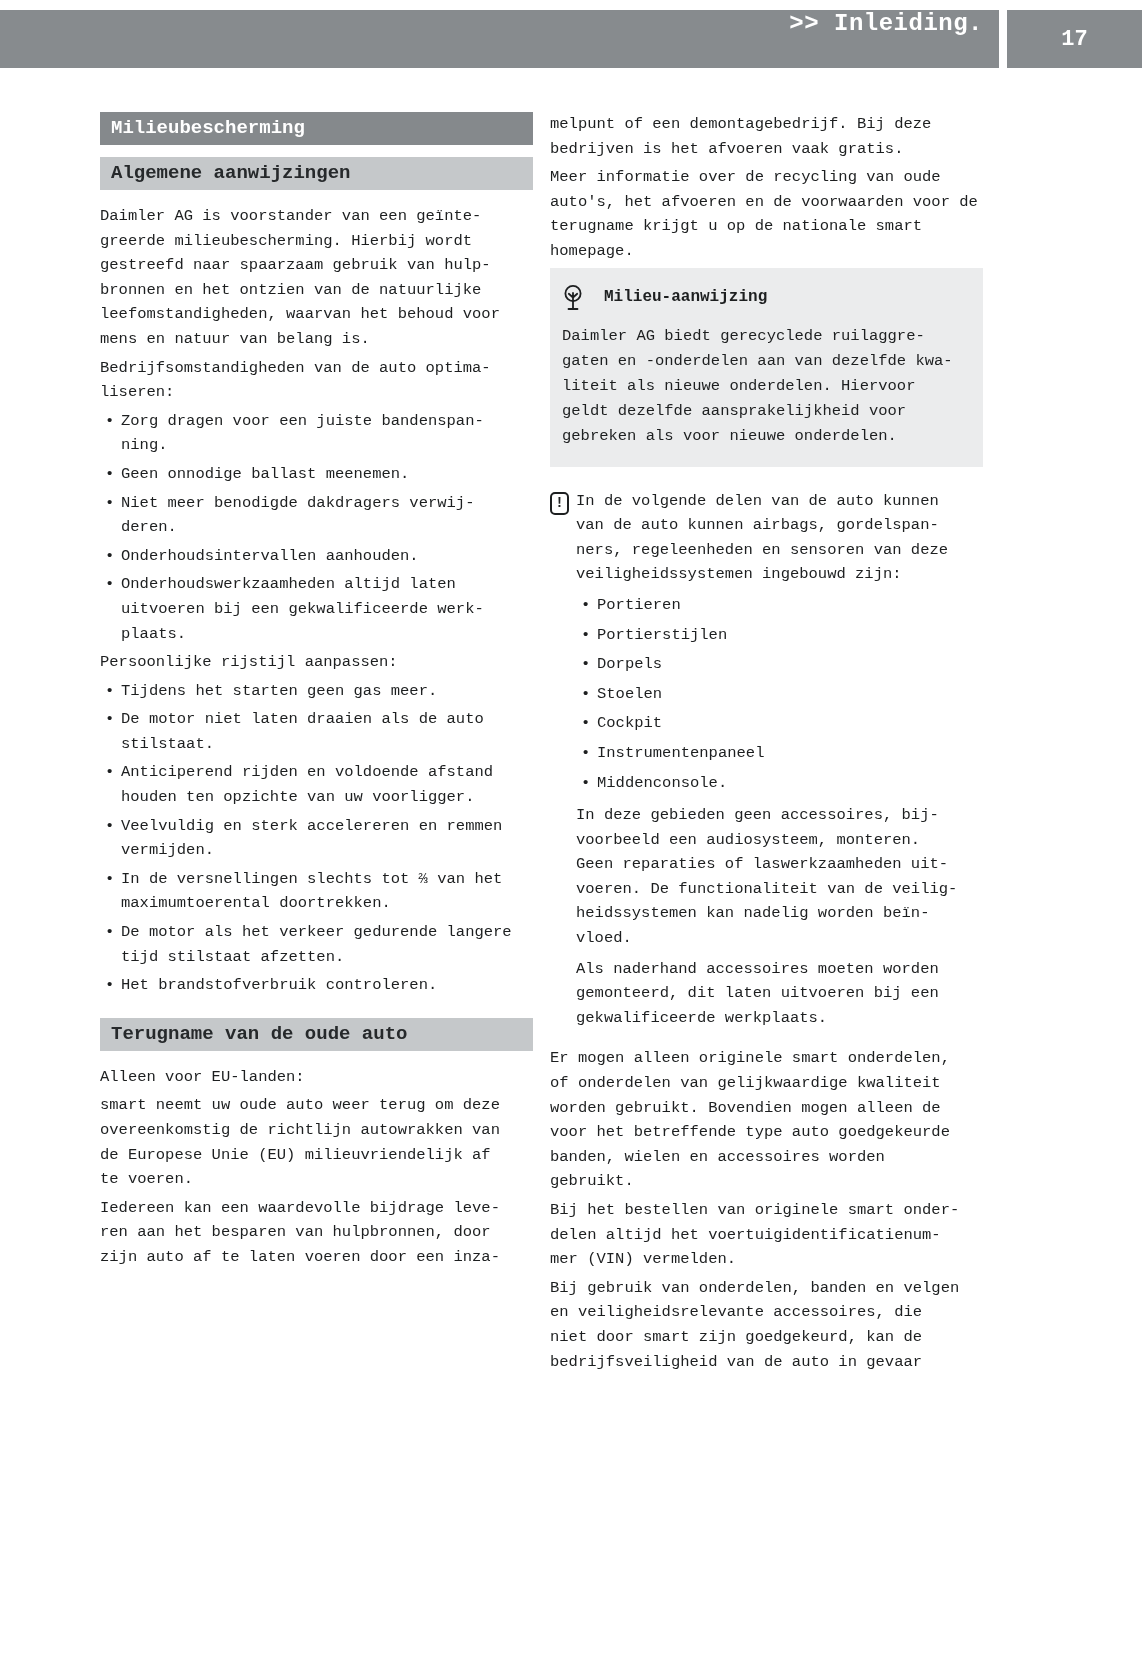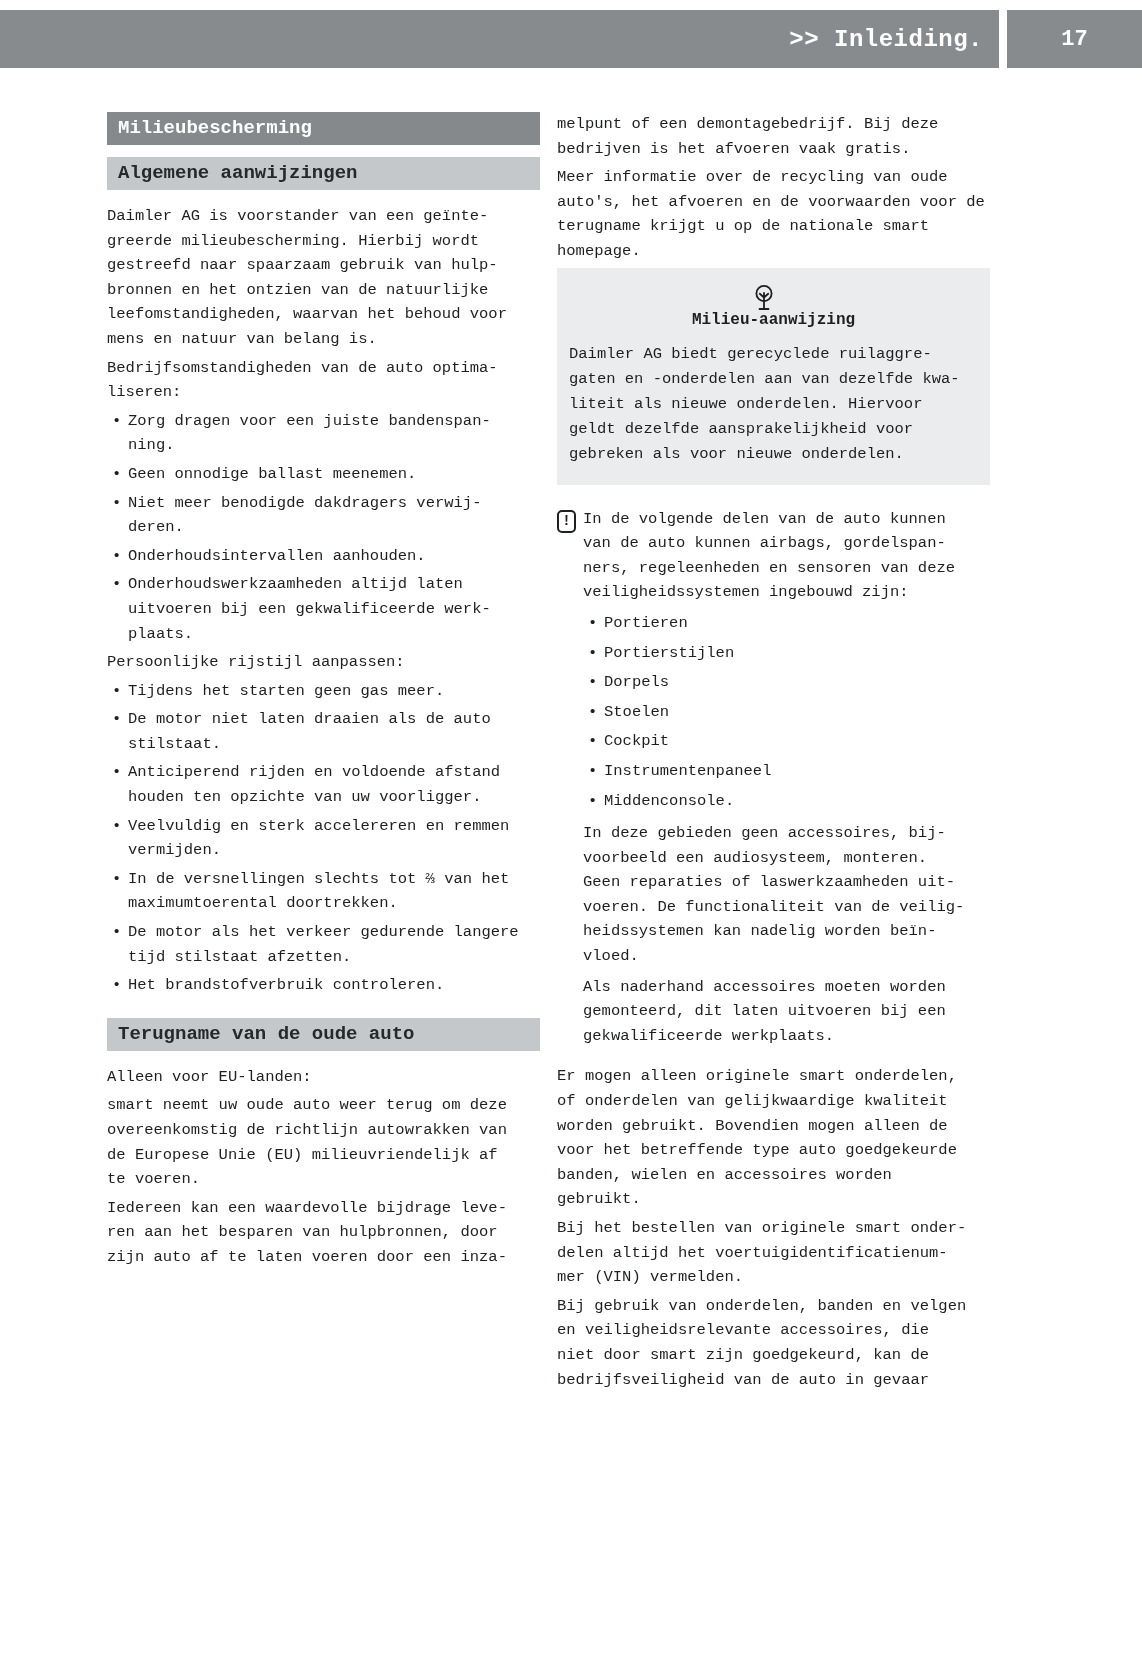--- a/index.html
+++ b/index.html
@@ -9,34 +9,34 @@
     background:#ffffff;
     font-family:"Liberation Mono","DejaVu Sans Mono",monospace;
     color:#1d1f20;
     overflow:hidden;
   }
   
   .header-main {
     position:absolute; top:10px; left:0;
     width:999px; height:58px;
     background:#878b8e;
-    display:flex; align-items:center; justify-content:flex-end;
+    display:flex; justify-content:flex-end;
     padding-right:16px; box-sizing:border-box;
   }
   .header-title { color:#ffffff; font-weight:bold; font-size:24px; letter-spacing:.5px; }
   .header-page {
     position:absolute; top:10px; left:1007px;
     width:135px; height:58px;
     background:#878b8e;
     display:flex; align-items:center; justify-content:center;
     color:#ffffff; font-weight:bold; font-size:22px;
   }
   
   .content {
-    position:absolute; top:112px; left:107px;
+    position:absolute; top:112px; left:100px;
     width:897px;
     display:flex; gap:17px;
   }
   .col { width:433px; box-sizing:border-box; }
   
   .bar {
     font-weight:bold; font-size:19px; line-height:23px;
     padding:5px 11px; box-sizing:border-box;
   }
   .bar-dark  { background:#85898c; color:#ffffff; margin-bottom:12px; }
@@ -53,21 +53,21 @@
   .bullet-row { display:flex; margin-bottom:4px; font-size:15.5px; line-height:24.6px; }
   .bullet-dot { flex:none; width:21px; padding-left:5px; box-sizing:border-box; }
   .bullet-text { flex:1; white-space:pre-line; }
   
   .note-box {
     background:#ebeced;
     padding:16px 12px 18px 12px;
     margin:0 0 22px 0;
     box-sizing:border-box;
   }
-  .note-head { display:flex; align-items:center; margin-bottom:13px;flex-direction:column; }
+  .note-head { display:flex; align-items:center; margin-bottom:13px; }
   .note-icon { flex:none; width:22px; height:27px; margin-right:20px; }
   .note-title { font-weight:bold; font-size:16px; }
   .note-body { font-size:15.5px; line-height:25px; white-space:pre-line; }
   
   .warning { display:flex; margin:0 0 10px 0; }
   .warn-icon-wrap { flex:none; width:26px; }
   .warn-icon {
     width:15px; height:19px;
     border:2.5px solid #1d1f20; border-radius:5px;
     display:flex; align-items:center; justify-content:center;

